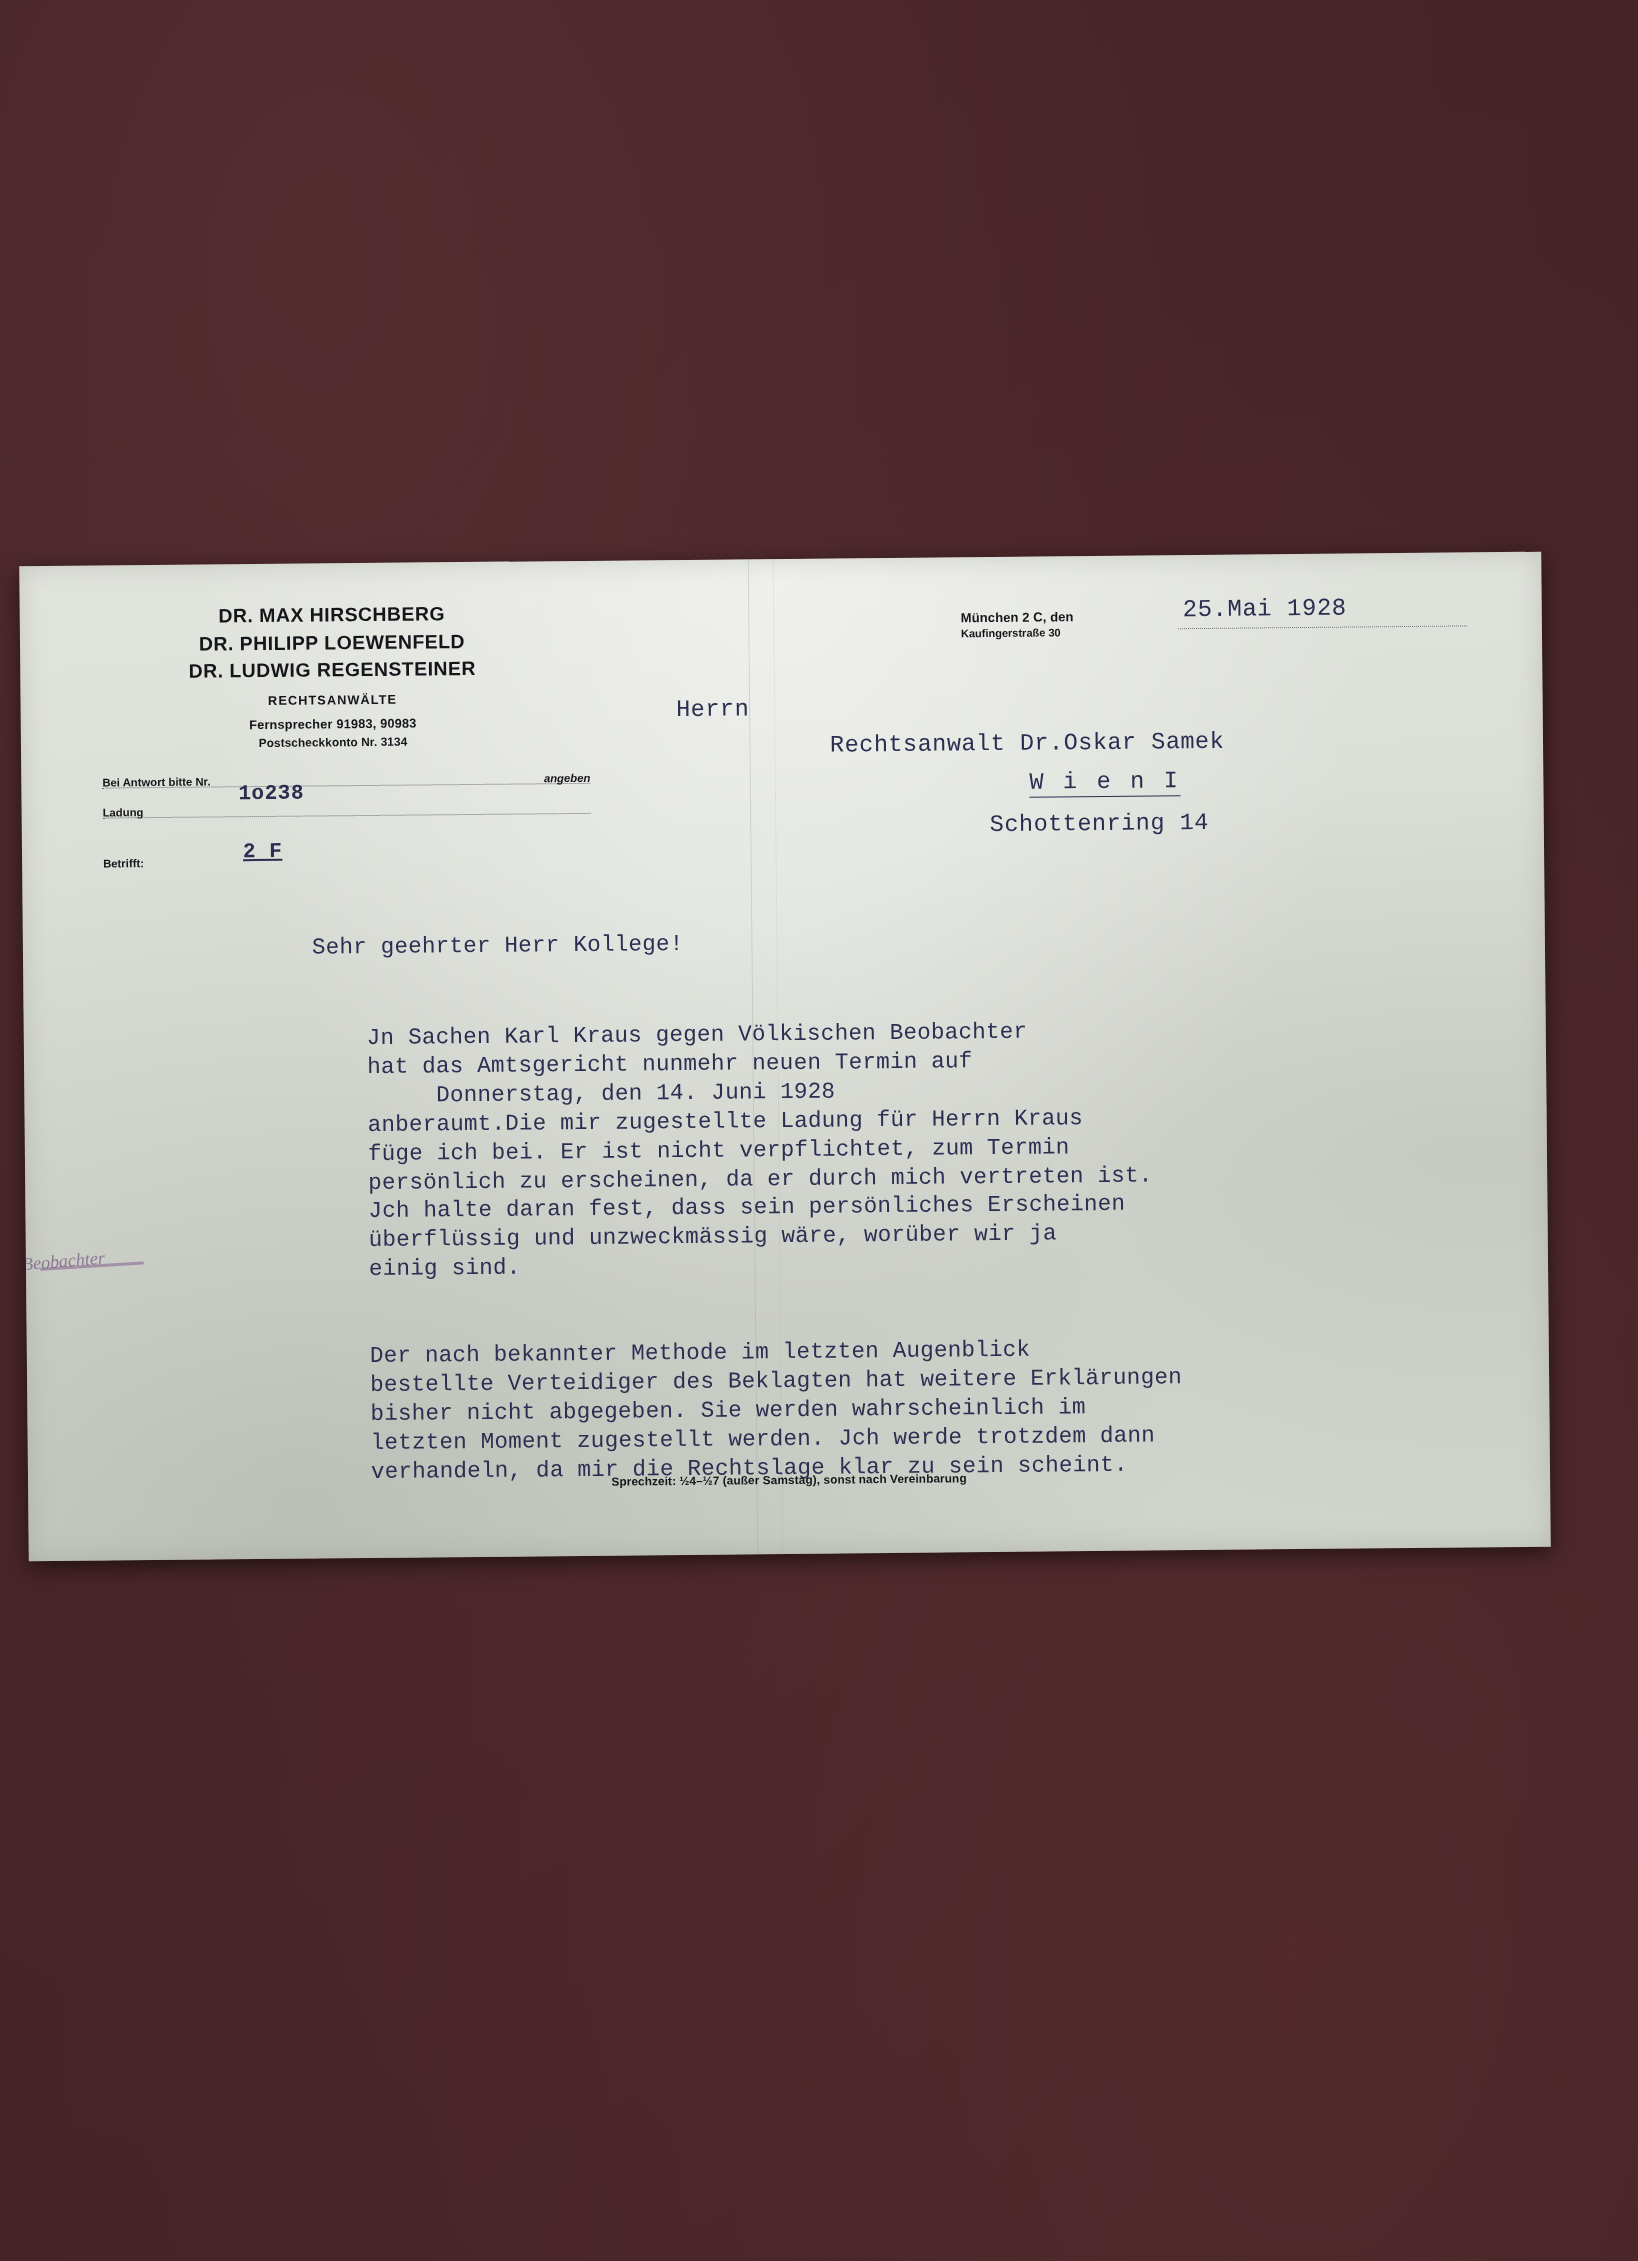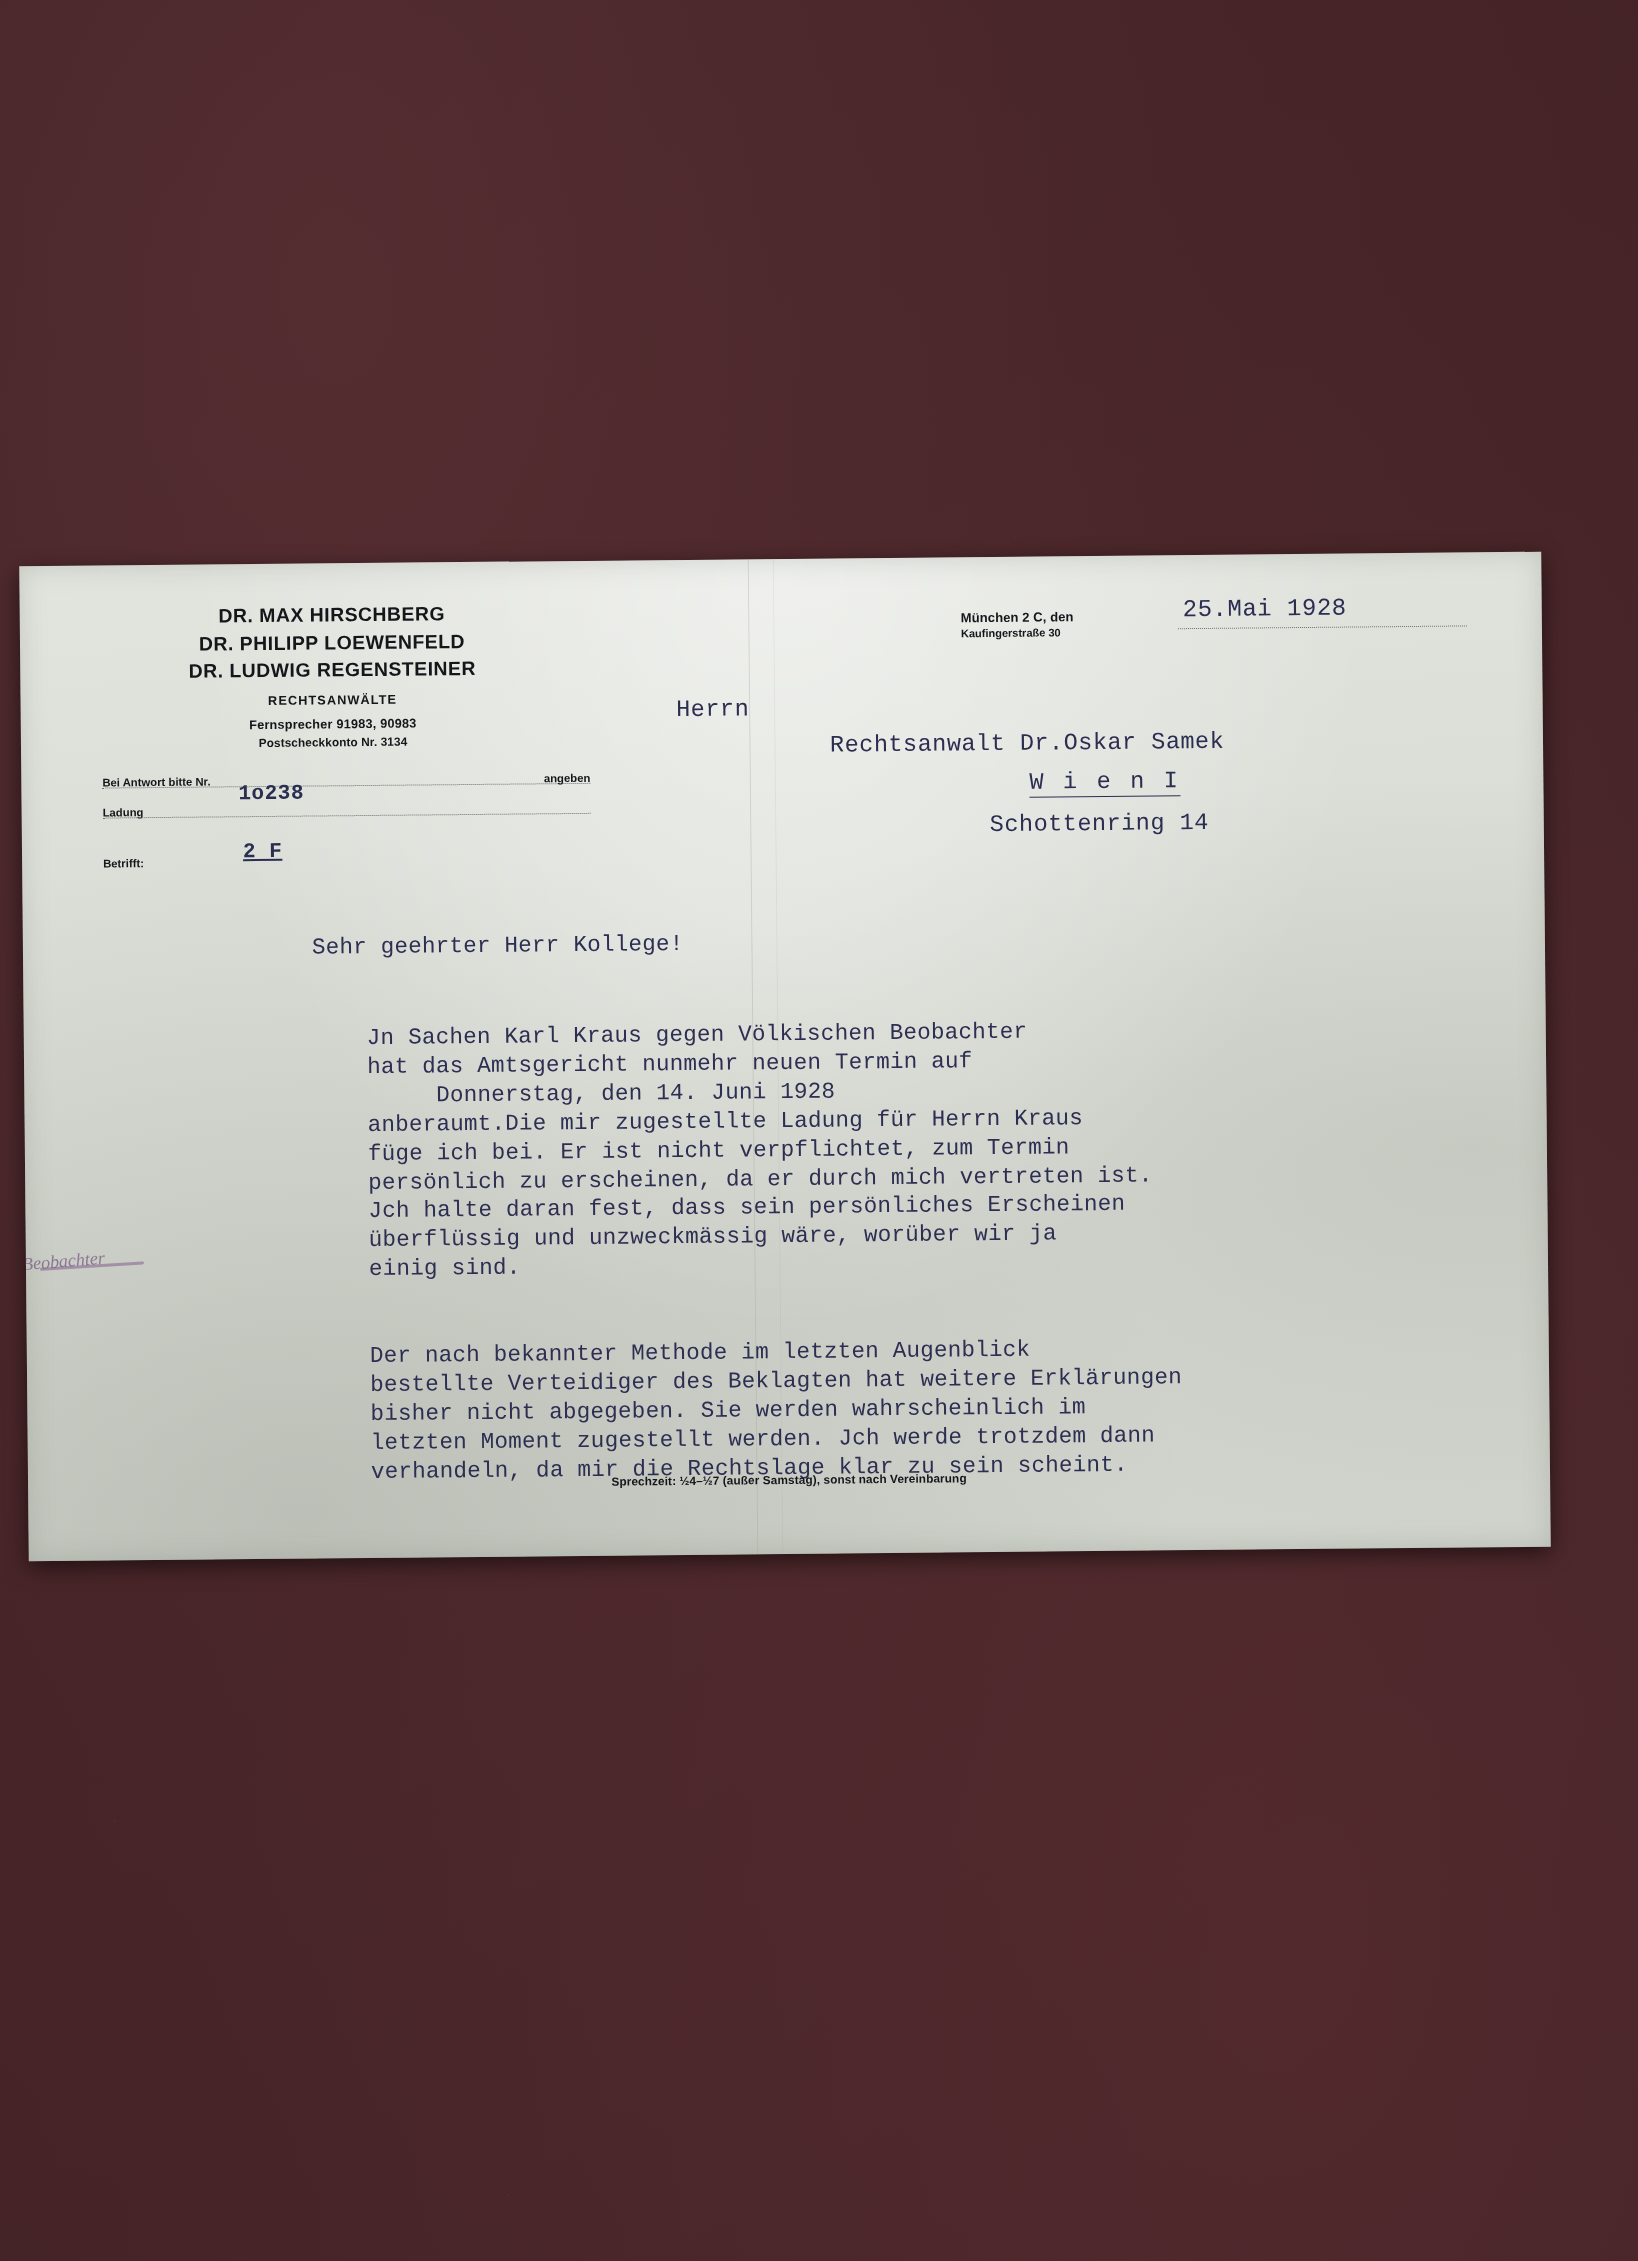--- a/index.html
+++ b/index.html
@@ -134,20 +134,21 @@
     right: 0;
     top: 16.3px;
     border-bottom: 0.9px dotted #6d7070;
   }
   .refrow .rl-tail {
     position: absolute;
     right: 0;
     top: 4.5px;
     background: transparent;
     padding-left: 3.6px;
+    font-style: italic;
   }
   .typed-ref {
     position: absolute;
     font-family: "Liberation Mono", monospace;
     font-size: 21px;
     color: #2b2e50;
     letter-spacing: 0.5px;
     margin-top: 15px;
   }
   .ref-nr { left: 136px; top: -2.7px; }

